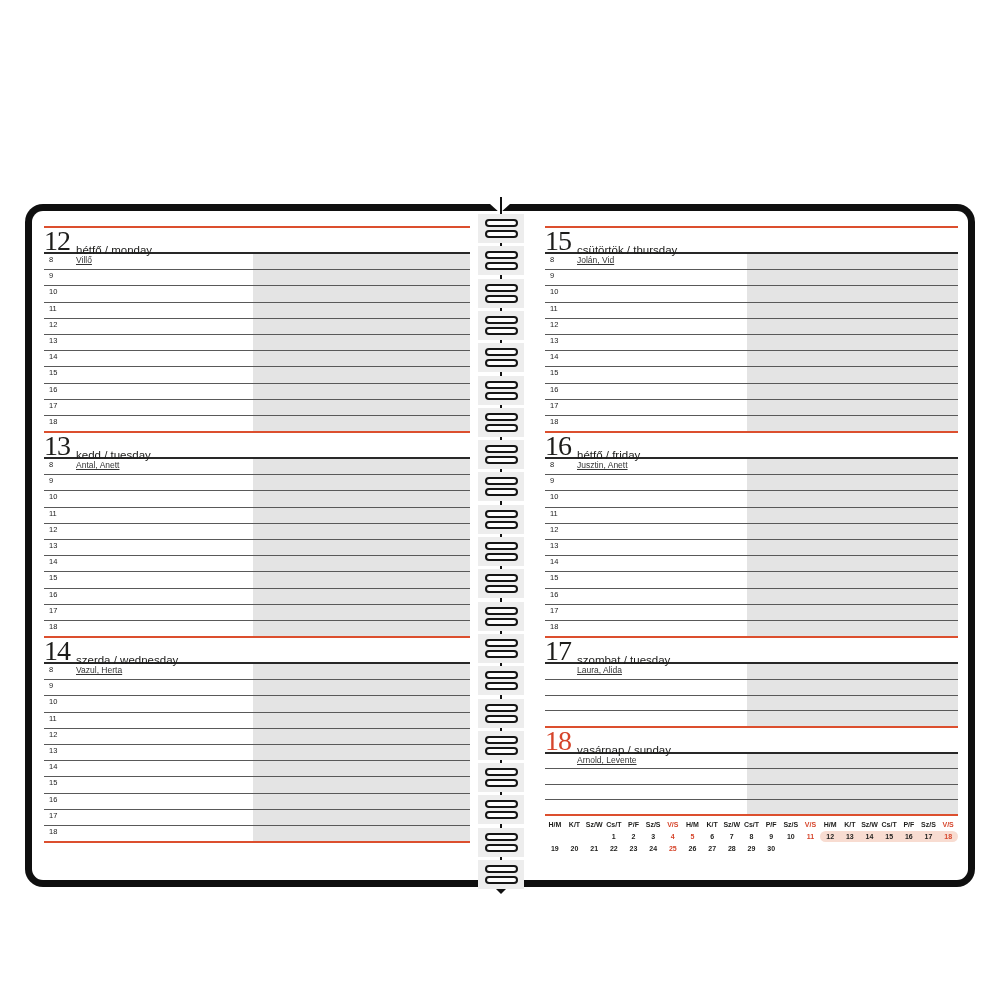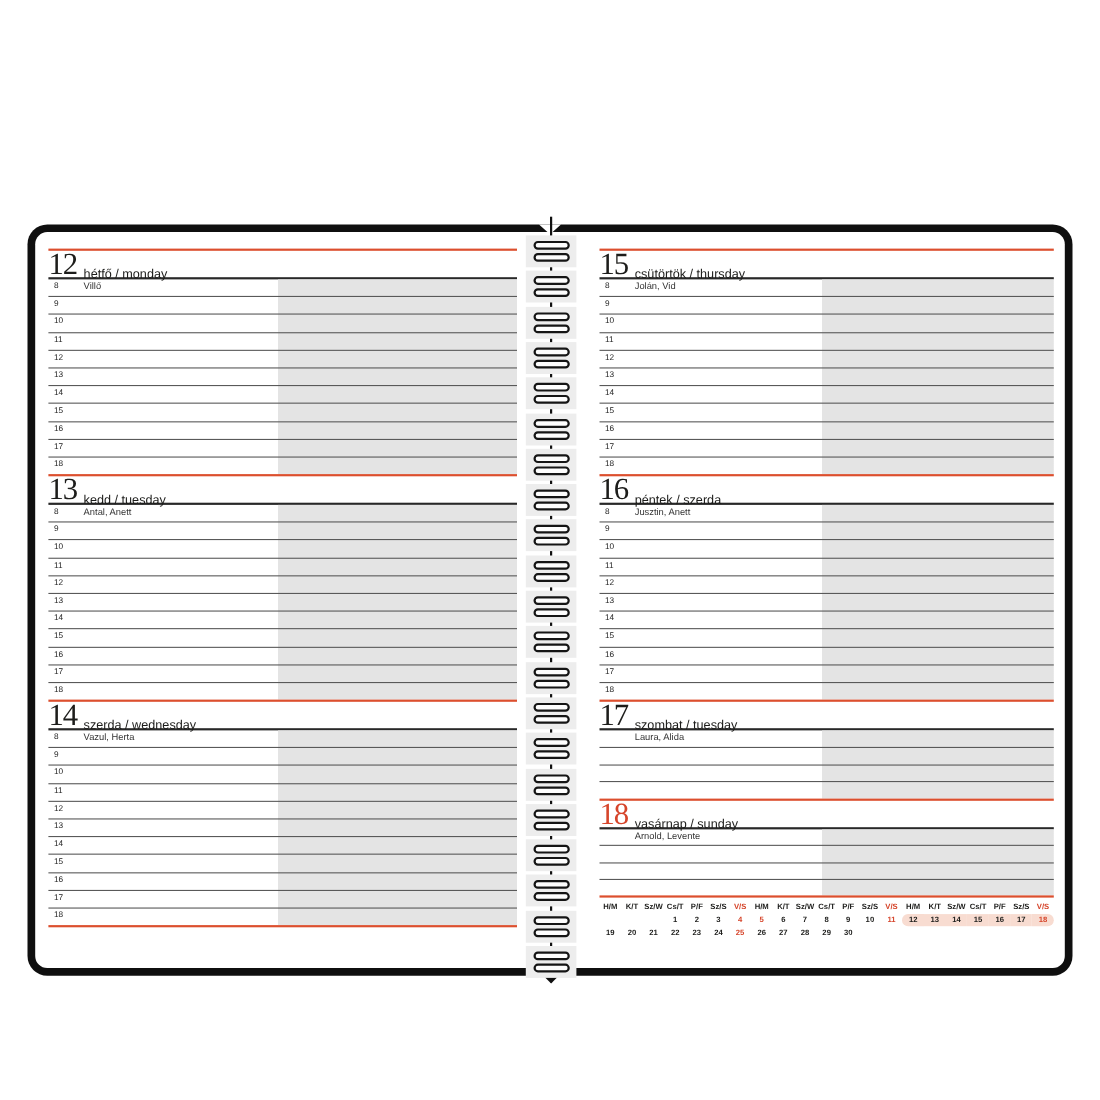--- a/index.html
+++ b/index.html
@@ -16,21 +16,21 @@
   .page-content{position:absolute;top:182px;}
   .page-content.left{left:44px;width:426px;}
   .page-content.right{left:545px;width:413px;}
   .redline{height:2px;background:var(--red-line);}
   .day-header{display:flex;align-items:flex-start;height:24px;overflow:visible;}
   .day-num{font-family:"Liberation Serif",serif;font-size:28px;line-height:26px;
            width:26px;letter-spacing:-1px;color:var(--ink);}
   .day-num.red{color:var(--red-text);}
   .day-labels{padding-left:6px;padding-top:16px;}
   .day-name{font-size:11.5px;line-height:12px;}
-  .day-nameday{font-size:8.5px;line-height:9.5px;color:#343434;}
+  .day-nameday{font-size:8.5px;line-height:9.5px;color:#343434;text-decoration:underline;}
   .underline{height:2px;background:#282828;}
   .rows{display:flex;flex-direction:column;
         background:linear-gradient(90deg, transparent 0 49%, var(--gray-block) 49% 100%);}
   .row{flex:1;border-bottom:1px solid var(--line);}
   .row:last-child{border-bottom:none;}
   .hour{display:block;font-size:7.5px;line-height:9px;padding:1px 0 0 5px;color:#222;}
   .footer{position:absolute;left:44px;top:799px;width:426px;display:flex;
           justify-content:space-between;font-weight:bold;font-size:15px;}
   .mini-cal{margin-top:3px;display:grid;grid-template-columns:repeat(21,1fr);row-gap:1px;}
   .mc-cell{font-size:7px;font-weight:bold;text-align:center;height:11px;line-height:11px;
@@ -245,21 +245,21 @@
           <div class="row">
             <span class="hour">18</span>
           </div>
         </div>
       </div>
       <div class="day-block">
         <div class="redline"></div>
         <div class="day-header">
           <span class="day-num">16</span>
           <div class="day-labels">
-            <div class="day-name">péntek / szerda</div>
+            <div class="day-name">hétfő / friday</div>
             <div class="day-nameday">Jusztin, Anett</div>
           </div>
         </div>
         <div class="underline"></div>
         <div class="rows" style="height: 177px;">
           <div class="row">
             <span class="hour">8</span>
           </div>
           <div class="row">
             <span class="hour">9</span>

